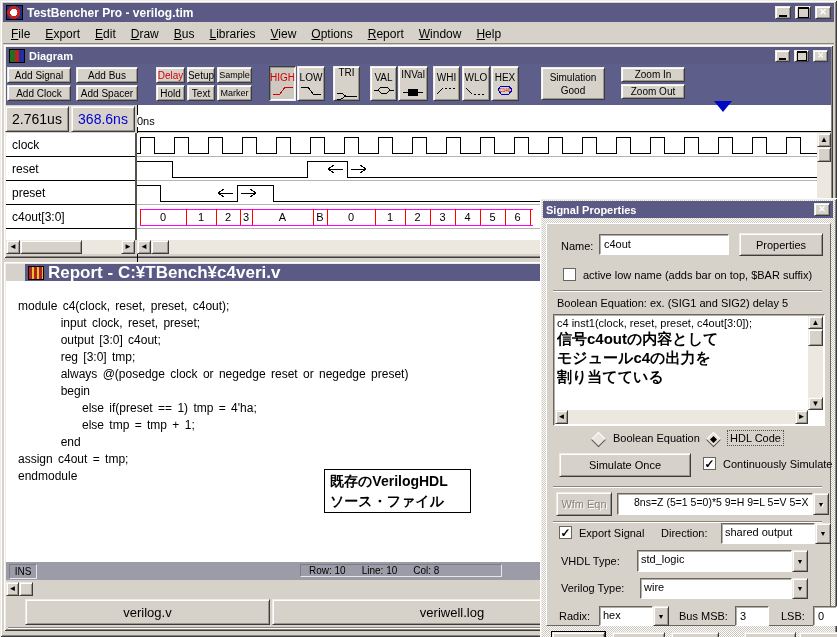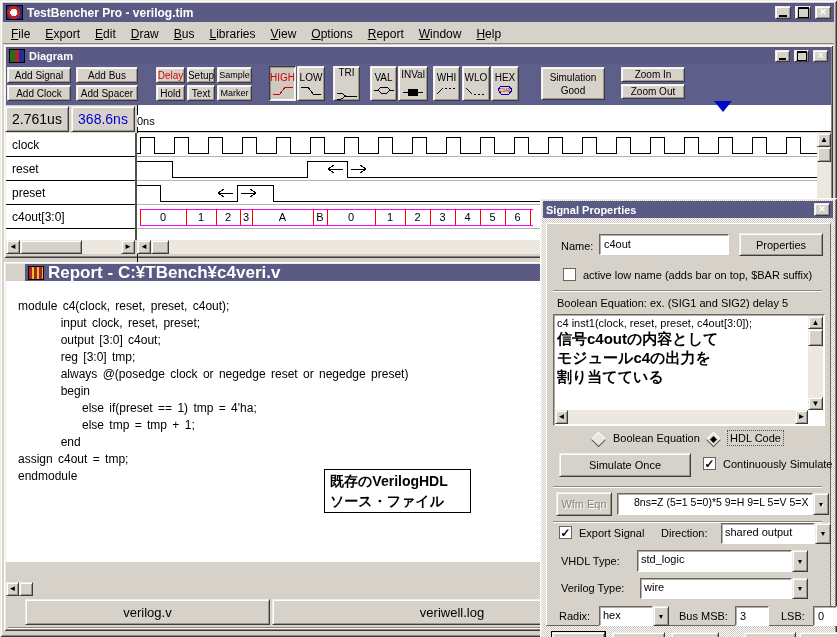--- a/index.html
+++ b/index.html
@@ -305,20 +305,28 @@
       <div class="code-line">        end</div>
       <div class="code-line">assign c4out = tmp;</div>
       <div class="code-line">endmodule</div>
     </div>
 
     <div class="a" style="left:320px;top:207px;width:147px;height:44px;background:#fff;border:1px solid #000;padding:1px 5px;box-sizing:border-box;font-weight:bold;font-size:14px;line-height:20px;white-space:nowrap;overflow:hidden;">
       <div>既存のVerilogHDL</div>
       <div>ソース・ファイル</div>
     </div>
 
+    <div class="a" style="left:2px;top:300px;right:2px;height:18px;background:#9c9ca8;">
+      <div class="a" style="left:3px;top:2px;width:26px;height:13px;border:1px solid;border-color:#7c7c8a #e6e6ee #e6e6ee #7c7c8a;display:flex;align-items:center;justify-content:center;font-size:10px;">INS</div>
+      <div class="a" style="left:294px;top:2px;width:202px;height:13px;border:1px solid;border-color:#7c7c8a #e6e6ee #e6e6ee #7c7c8a;display:flex;align-items:center;font-size:10px;padding-left:8px;gap:16px;box-sizing:border-box;">
+        <span>Row: 10</span>
+        <span>Line: 10</span>
+        <span>Col: 8</span>
+      </div>
+    </div>
 
     <div class="a btn sbtn" style="left:2px;top:320px;width:13px;height:14px;">◄</div>
     <div class="a btn" style="left:15px;top:320px;width:14px;height:14px;"></div>
 
     <div class="a" style="left:2px;top:337px;right:2px;height:27px;">
       <div class="a btn" style="left:19px;top:0;width:245px;height:26px;font-size:13px;">verilog.v</div>
       <div class="a btn" style="left:266px;top:0;width:360px;height:26px;font-size:13px;">veriwell.log</div>
     </div>
     <div class="a etch" style="left:4px;top:365px;right:4px;"></div>
   </div>

